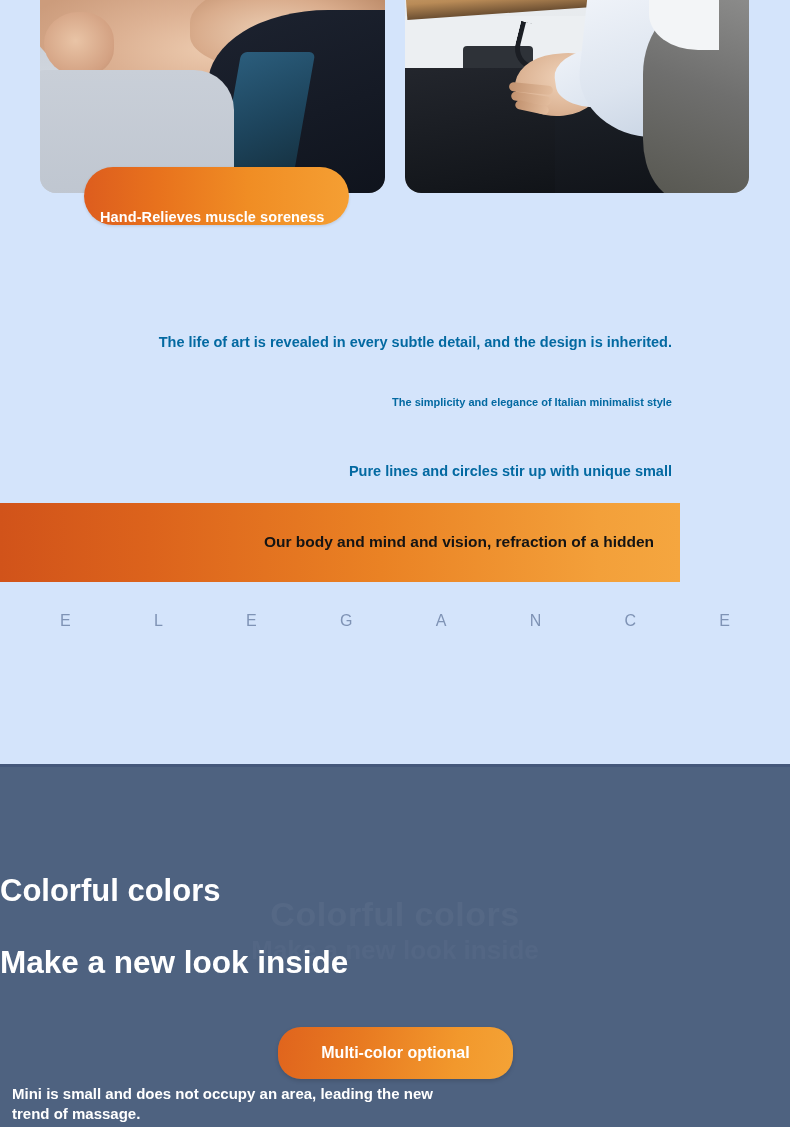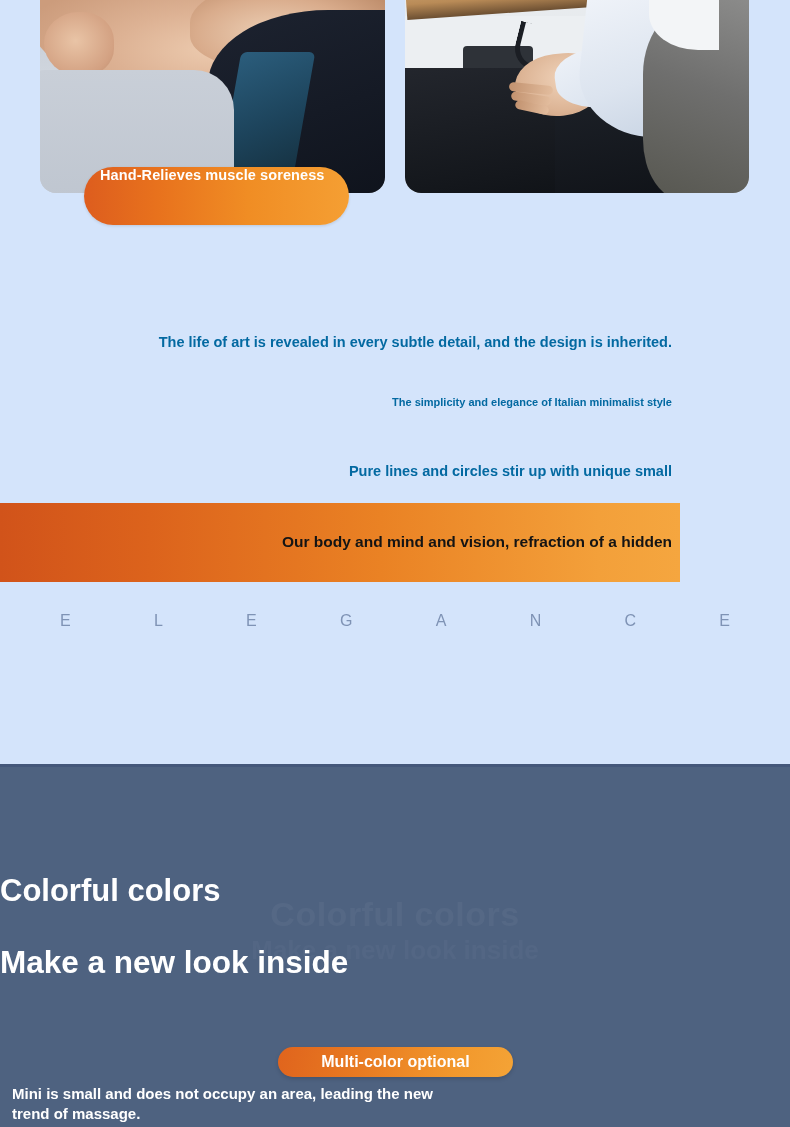--- a/index.html
+++ b/index.html
@@ -134,21 +134,21 @@
   .ph-right .chair-hi{
     position:absolute;right:30px;top:0px;width:70px;height:60px;
     background:#f3f5f7;border-bottom-left-radius:70% 60%;
   }
 
   
   .pill{
     position:absolute;
     height:58px;border-radius:29px;
     background:linear-gradient(90deg,#dd5d1e 0%,#e8721d 28%,#f08d24 62%,#f59f33 100%);
-    display:flex;align-items:flex-start;
+    display:flex;align-items:flex-end;
     color:#ffffff;font-weight:bold;font-size:14.5px;
     letter-spacing:.1px;
     box-shadow:0 1px 3px rgba(0,0,0,.12);
   }
   .pill.one{left:84px;top:167px;width:249px;padding-left:16px;}
   .pill.two{left:448px;top:166px;width:249px;padding-left:14px;}
 
   
   .tagline{
     position:absolute;right:118px;
@@ -160,21 +160,21 @@
   .tag3{top:463px;font-size:14.5px;}
 
   
   .orange-bar{
     position:absolute;left:0;top:503px;width:680px;height:79px;
     background:linear-gradient(90deg,#d1531a 0%,#dc631c 22%,#ea8224 56%,#f3a03a 88%,#f5a63f 100%);
     display:flex;align-items:center;justify-content:flex-end;
   }
   .orange-bar .bar-text{
     color:#141414;font-weight:bold;font-size:15.5px;
-    text-align:right;line-height:1.45;padding-right:8px;
+    text-align:right;line-height:1.45;padding-right:26px;
   }
 
   
   .elegance{
     position:absolute;left:60px;top:612px;width:670px;
     display:flex;justify-content:space-between;
     color:#7f93b5;font-size:16px;letter-spacing:0;
   }
   .elegance span{display:block;}
 
@@ -201,28 +201,27 @@
   }
   .h-colorful{
     position:absolute;left:0;right:0;top:109px;
     color:#ffffff;font-weight:bold;font-size:31px;
   }
   .h-make{
     position:absolute;left:0;right:0;top:180px;
     color:#ffffff;font-weight:bold;font-size:31.5px;
   }
   .multibtn{
-    position:absolute;left:278px;top:1027px;width:235px;height:30px;
+    position:absolute;left:278px;top:1027px;width:235px;height:52px;
     border-radius:23px;border:0;
     background:linear-gradient(100deg,#e0641d 0%,#e87a21 35%,#f2982c 75%,#f4a336 100%);
     color:#ffffff;font-weight:bold;font-size:16px;
     font-family:"Liberation Sans", sans-serif;
     cursor:pointer;
     box-shadow:0 2px 4px rgba(0,0,0,.15);
-    margin-top:20px;
   }
   .bottom-note{
     position:absolute;left:12px;right:0;top:1084px;
     color:#ffffff;font-weight:bold;font-size:15px;
     line-height:1.32;
   }
 </style>
 </head>
 <body>
 

